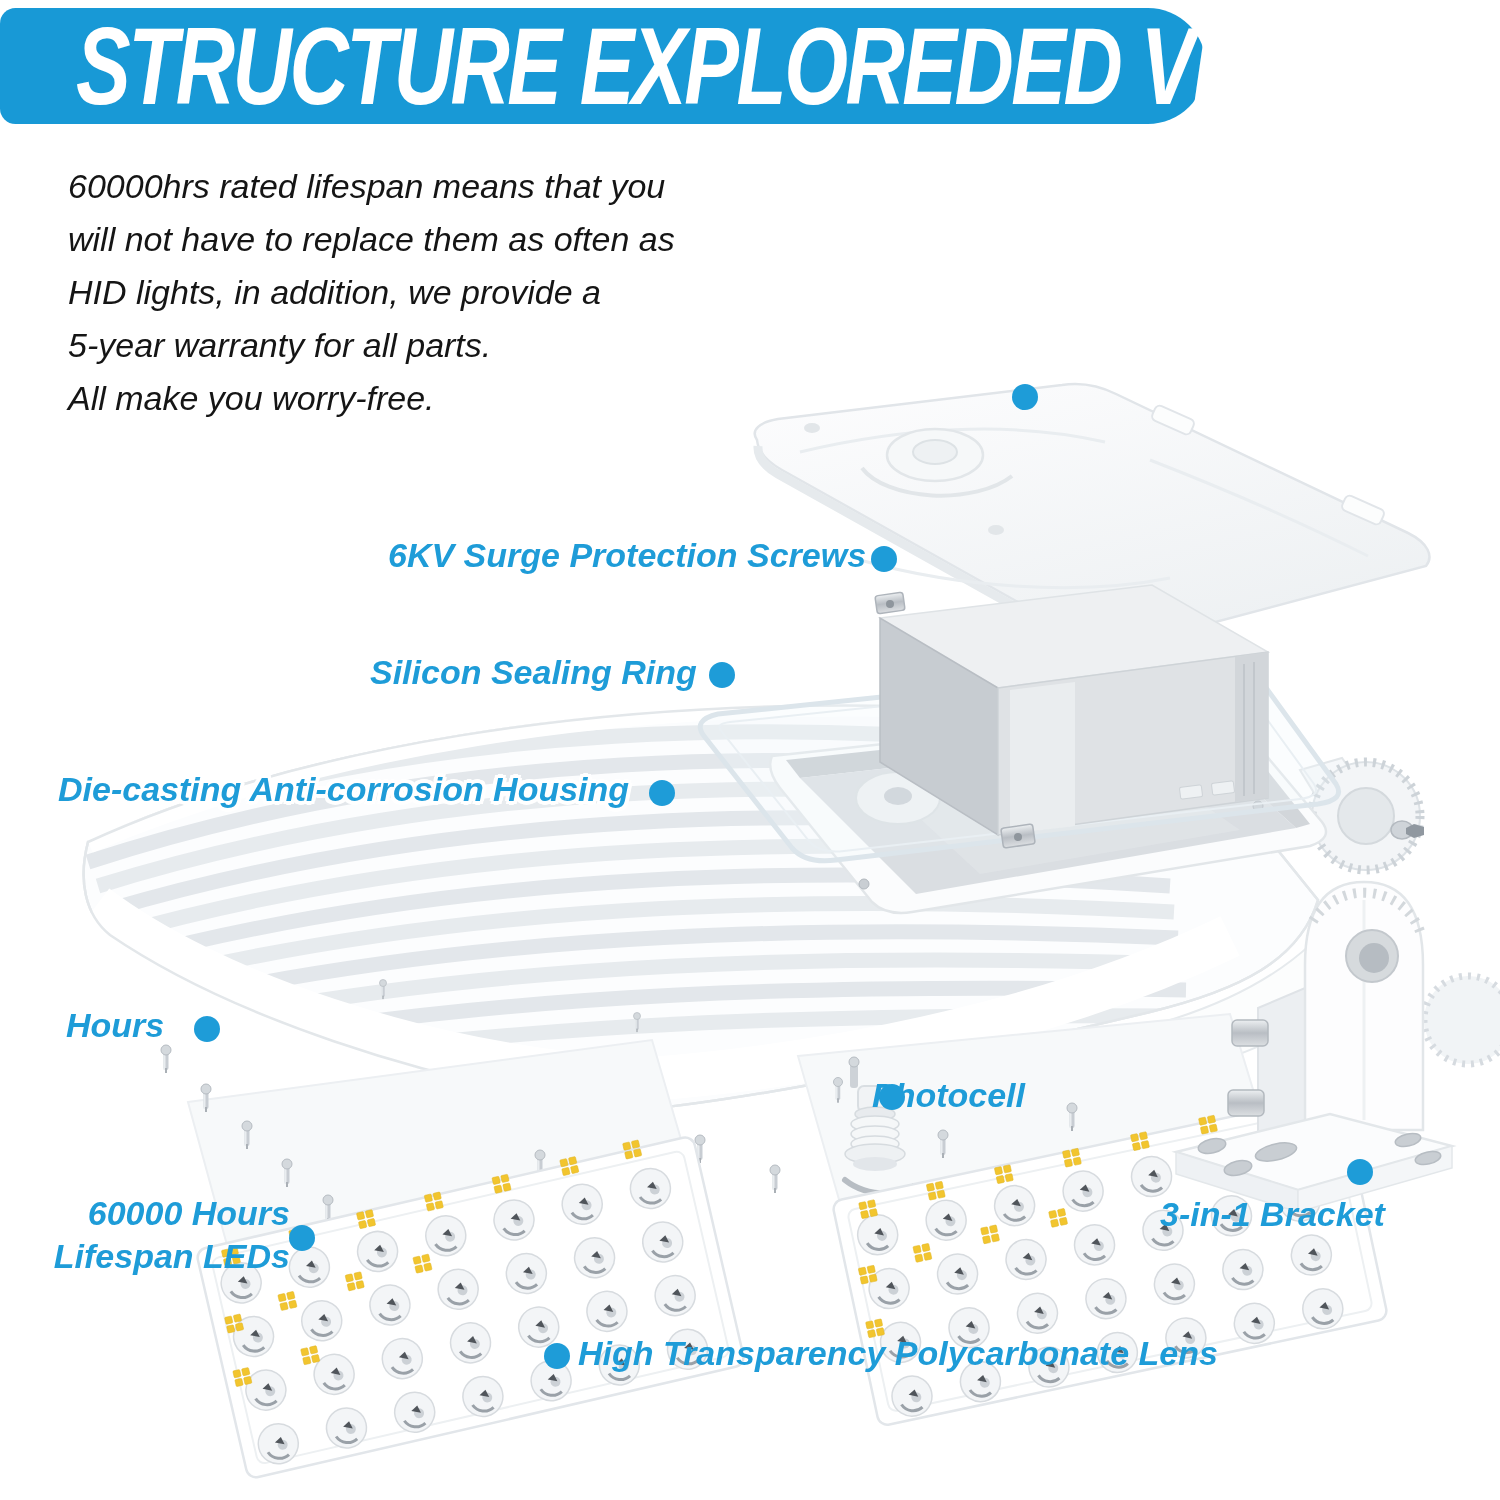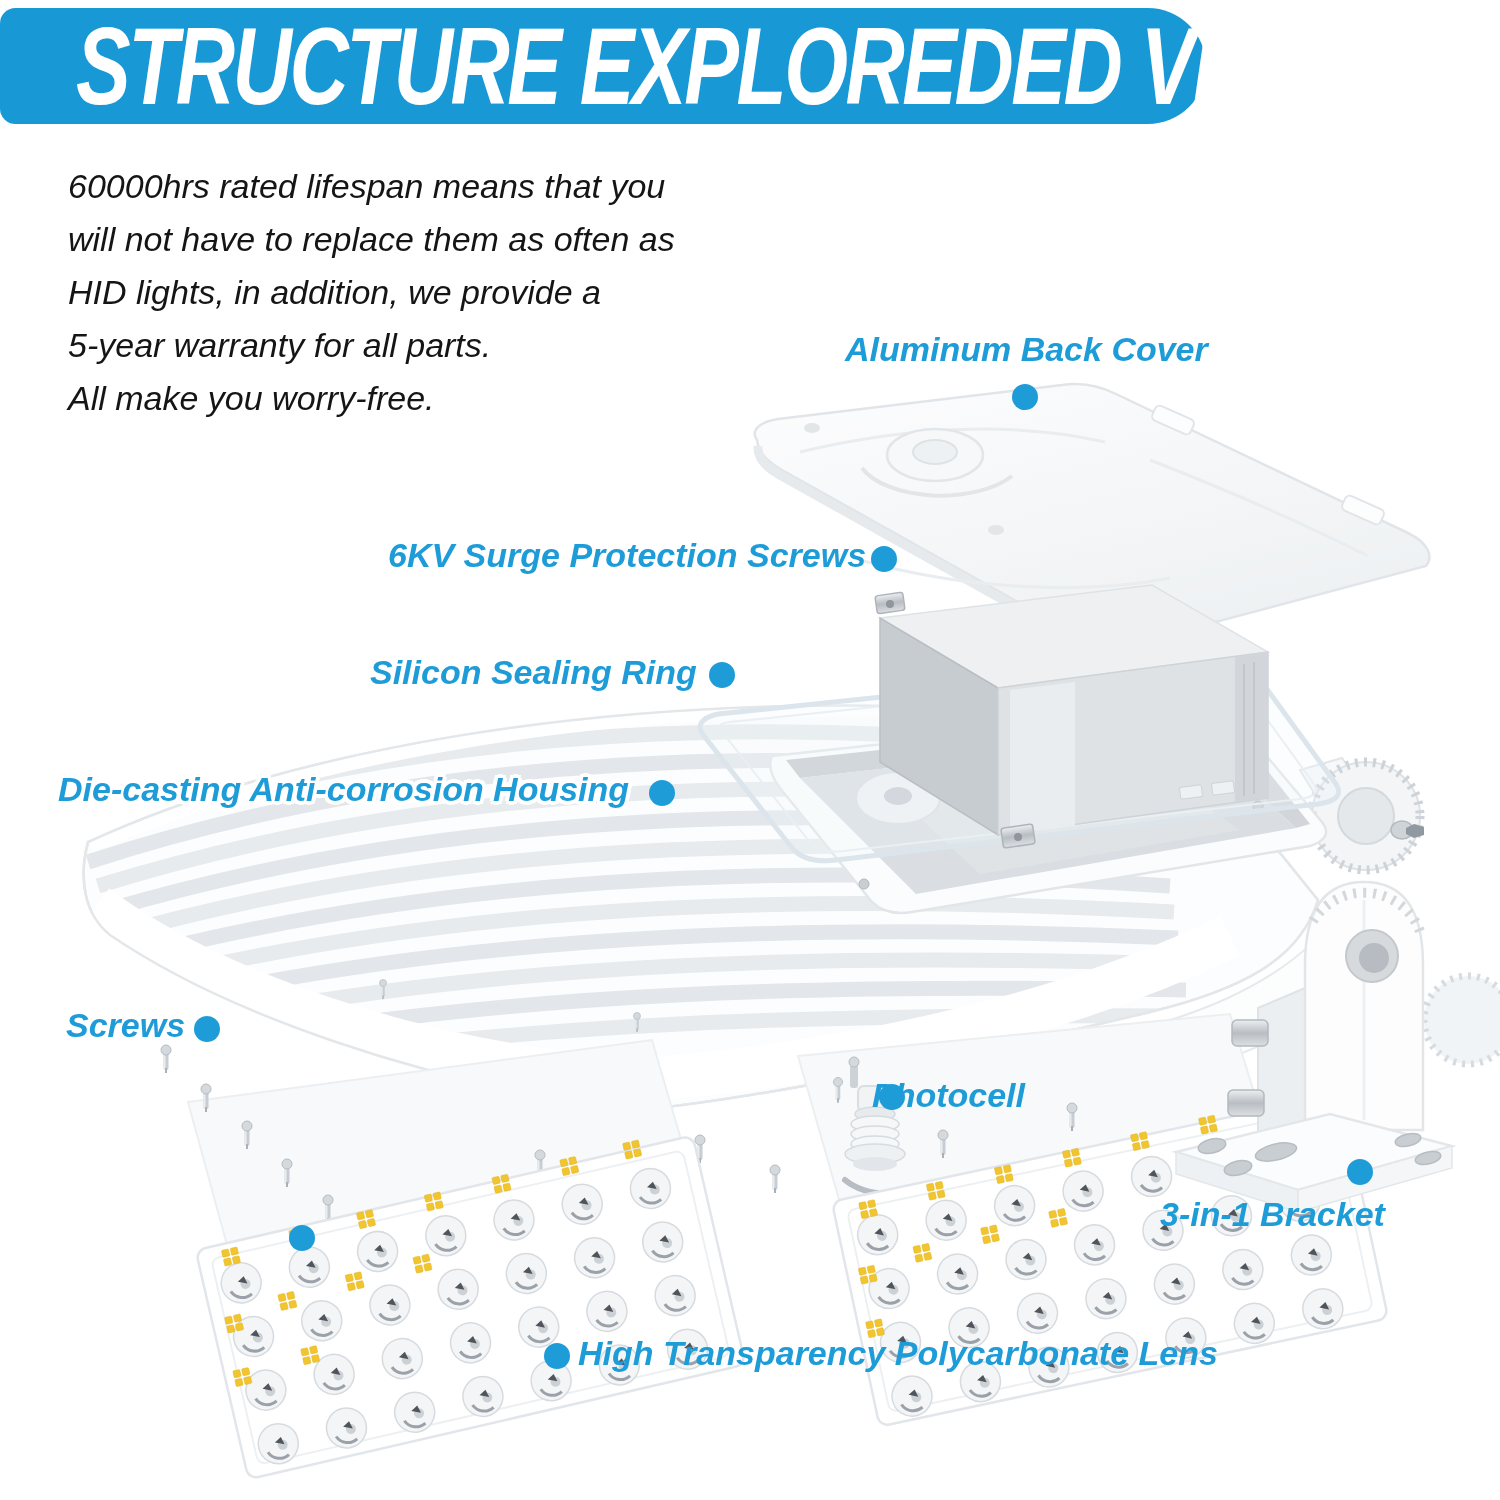--- a/index.html
+++ b/index.html
@@ -329,38 +329,41 @@
   <div class="banner">
     <div class="banner-title">STRUCTURE EXPLOREDED VIEW</div>
   </div>
 
   <div class="intro">60000hrs rated lifespan means that you
 will not have to replace them as often as
 HID lights, in addition, we provide a
 5-year warranty for all parts.
 All make you worry-free.</div>
 
-  <div class="lbl" style="left:845px;top:330px;">Aluminum Back Cover</div>
   <span class="dot" style="left:1025px;top:397px;"></span>
 
   <div class="lbl" style="left:388px;top:536px;">6KV Surge Protection Screws</div>
   <span class="dot" style="left:884px;top:559px;"></span>
 
   <div class="lbl" style="left:370px;top:653px;">Silicon Sealing Ring</div>
   <span class="dot" style="left:722px;top:675px;"></span>
 
   <div class="lbl outlined" style="left:58px;top:770px;">Die-casting Anti-corrosion Housing</div>
   <span class="dot" style="left:662px;top:793px;"></span>
 
-  <div class="lbl" style="left:66px;top:1006px;">Screws</div>
+  <div class="lbl" style="left:66px;top:1006px;">Hours</div>
   <span class="dot" style="left:207px;top:1029px;"></span>
 
   <div class="lbl" style="left:872px;top:1076px;">Photocell</div>
   <span class="dot" style="left:892px;top:1097px;"></span>
 
+  <div class="lbl lbl-leds" style="right:1210px;top:1192px;">
+    <div>60000 Hours</div>
+    <div>Lifespan LEDs</div>
+  </div>
   <span class="dot" style="left:302px;top:1238px;"></span>
 
   <div class="lbl" style="left:1160px;top:1195px;">3-in-1 Bracket</div>
   <span class="dot" style="left:1360px;top:1172px;"></span>
 
   <div class="lbl" style="left:578px;top:1334px;">High Transparency Polycarbonate Lens</div>
   <span class="dot" style="left:557px;top:1356px;"></span>
 
 </div>
 

